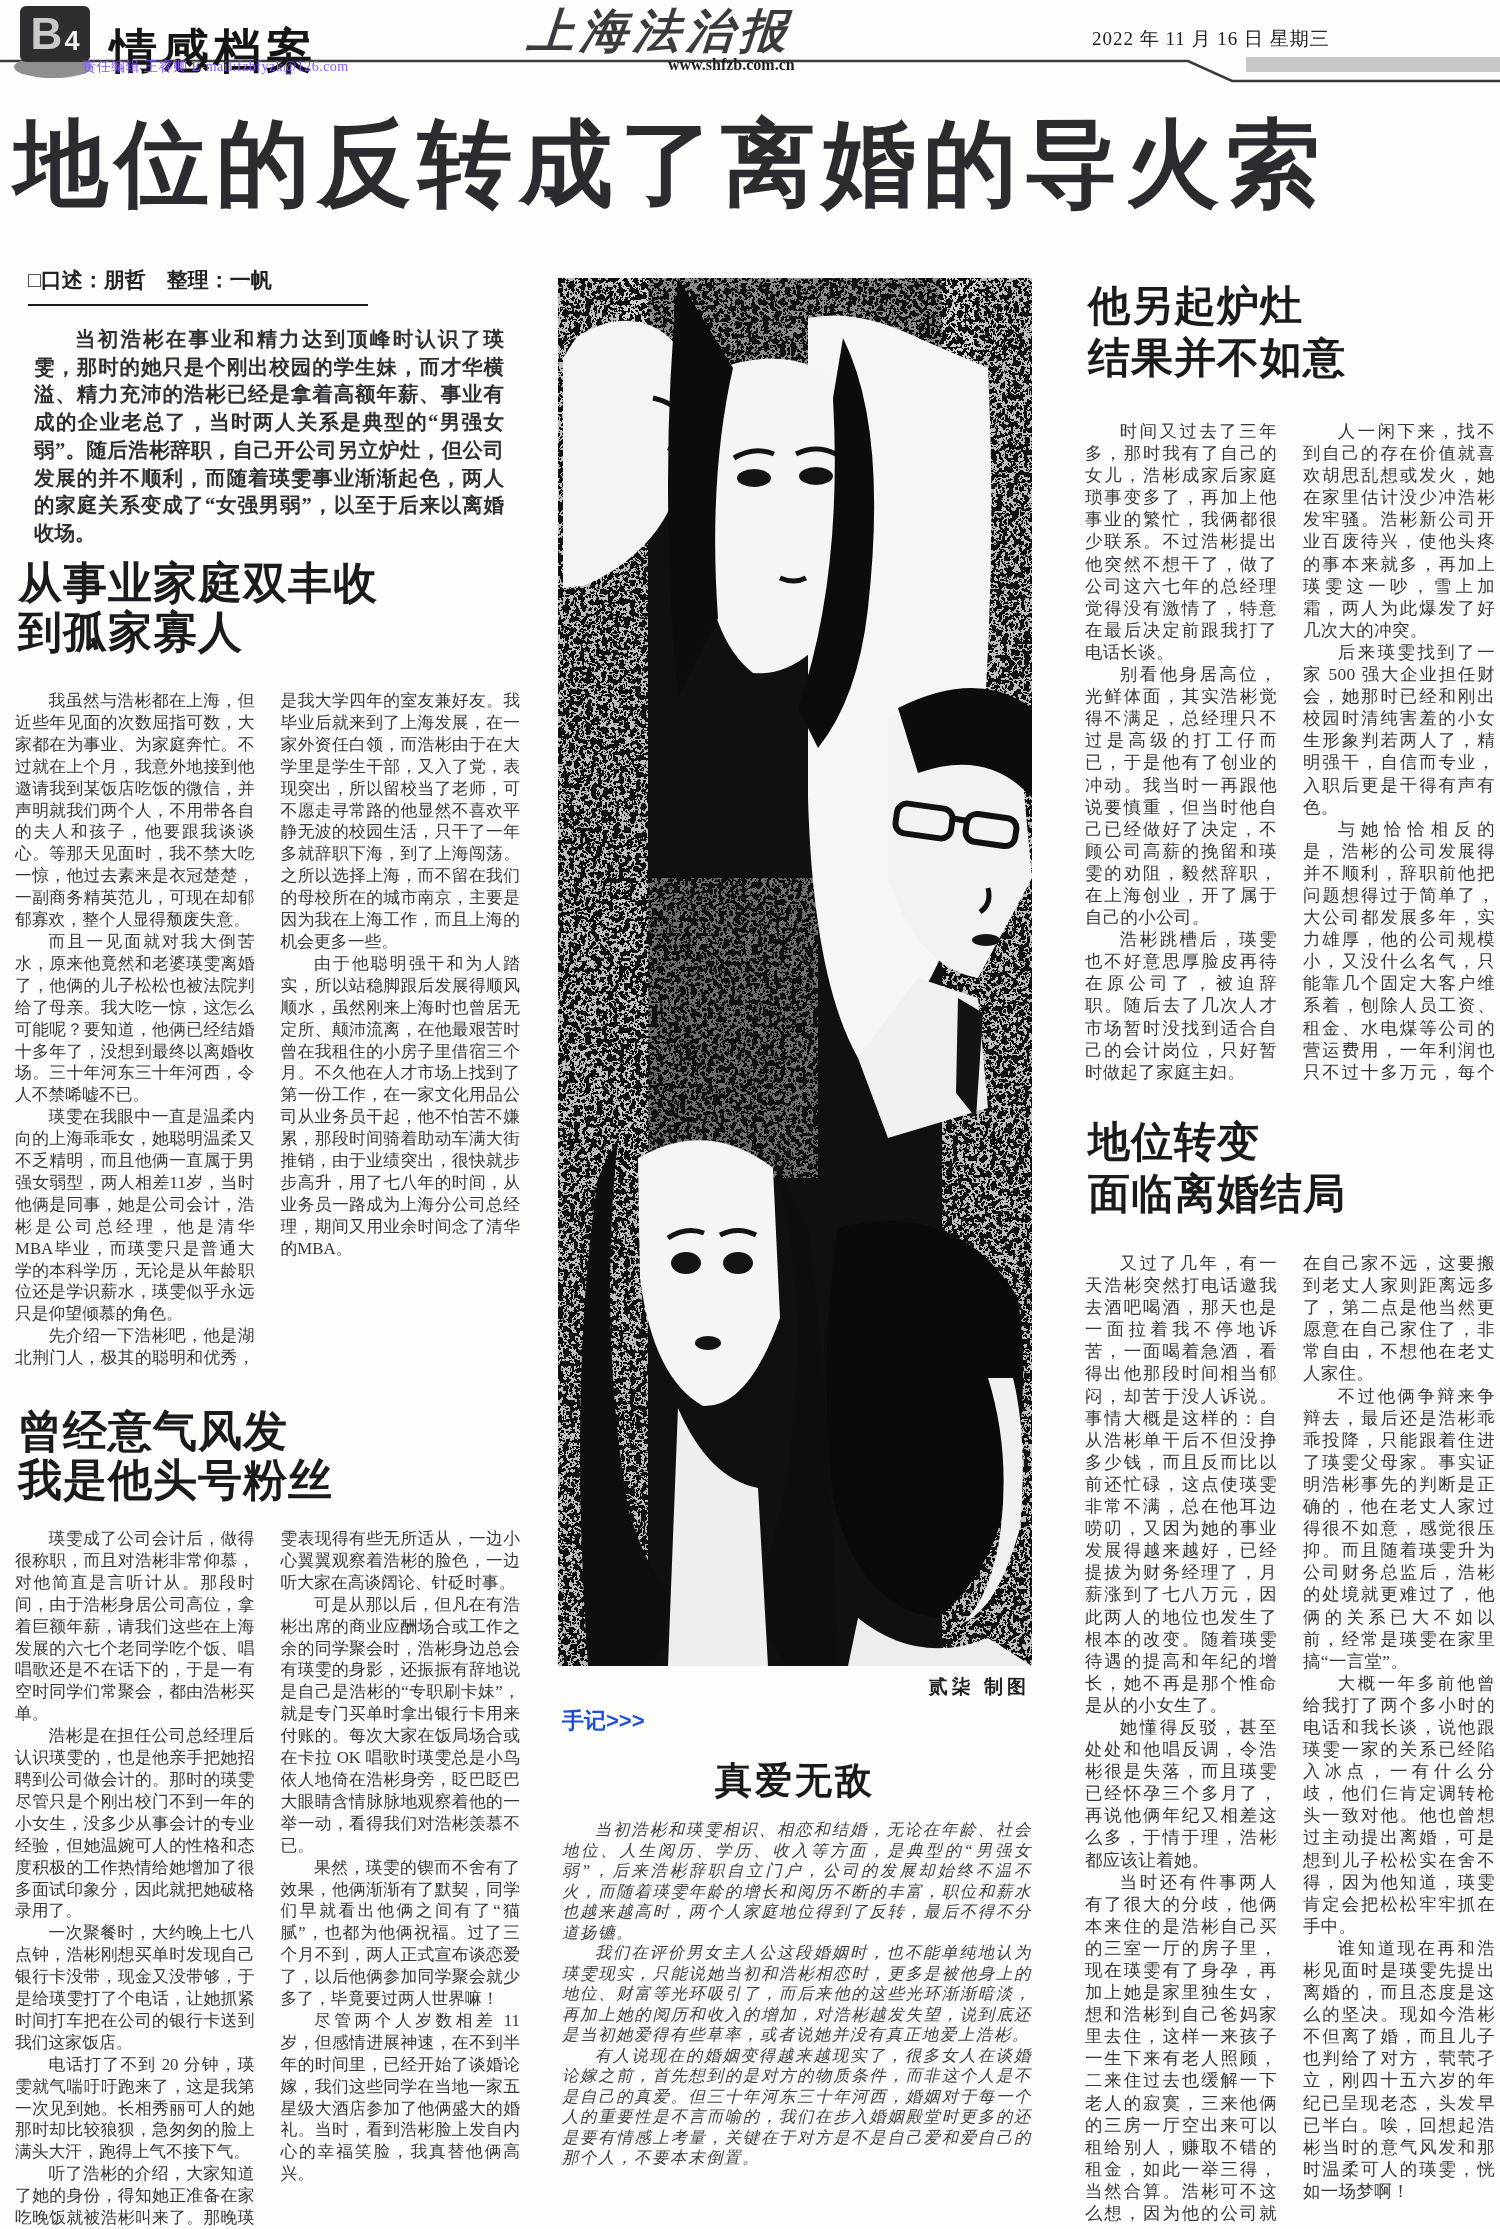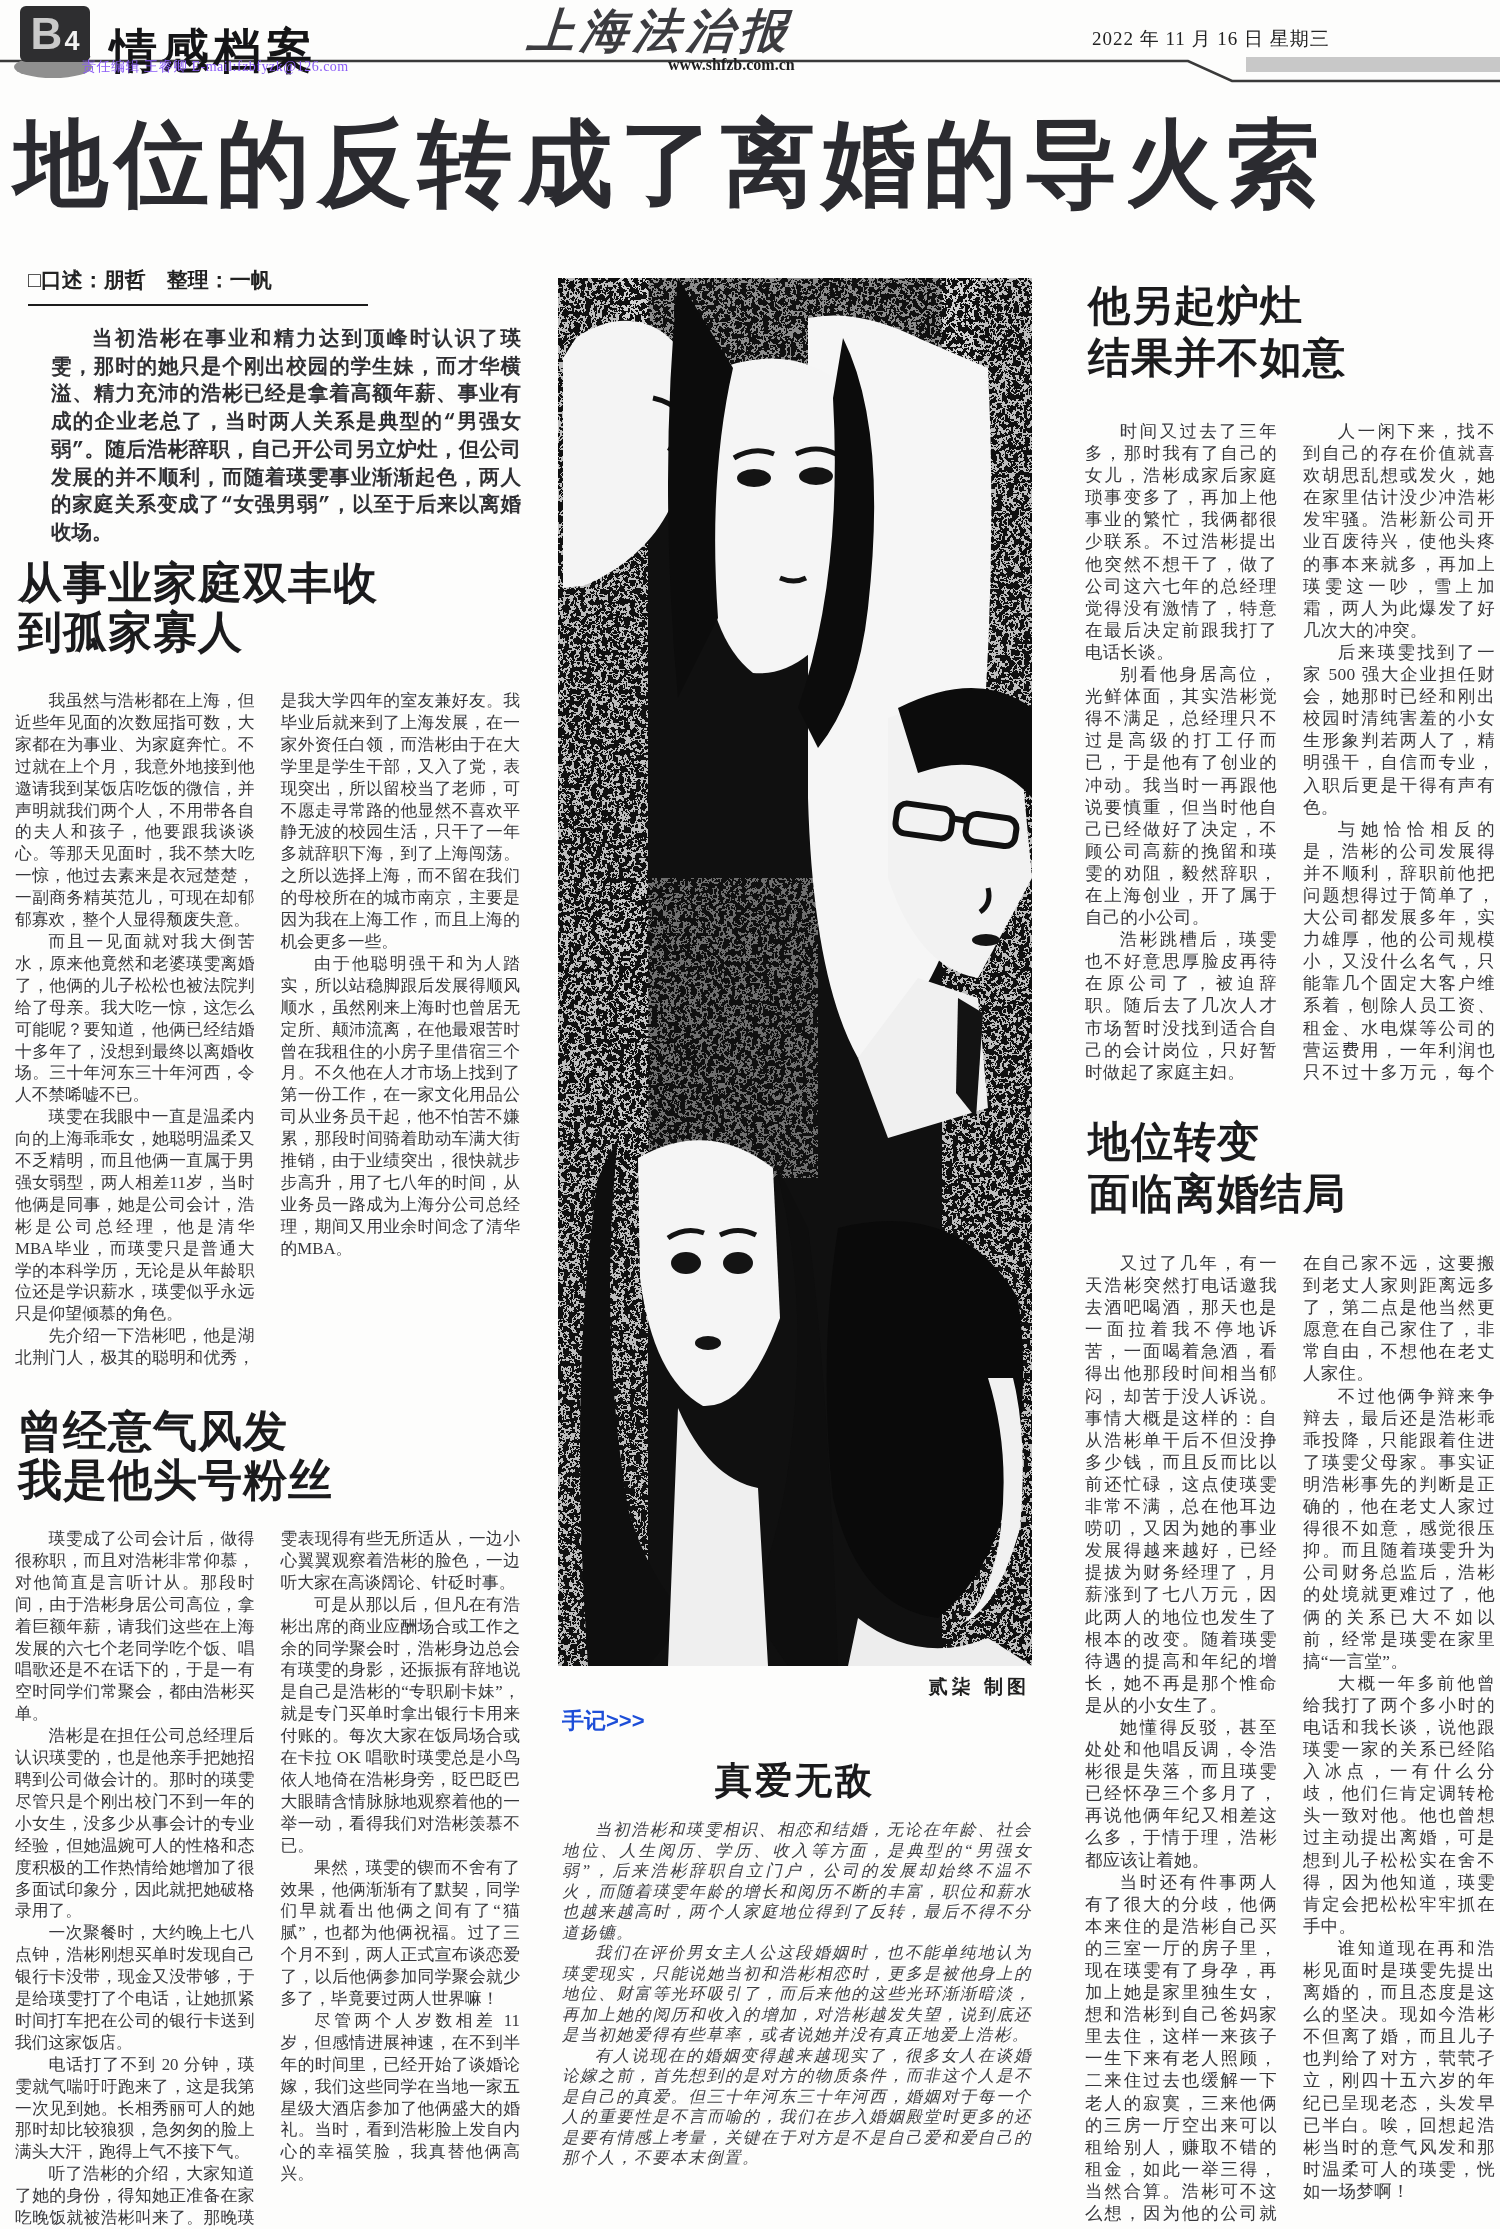--- a/index.html
+++ b/index.html
@@ -19,21 +19,21 @@
          font-weight:900;font-style:italic;font-size:47px;letter-spacing:6px;color:#3c3c40;transform:skewX(-4deg);}
   .website{left:668px;top:56px;font-size:16px;font-weight:700;color:#1d1d1d;}
   .date{left:1092px;top:26px;font-size:19px;color:#222;letter-spacing:1px;}
   .graybar{left:1246px;top:57px;width:254px;height:15px;background:#c8c8c8;}
   .headrule{left:0;top:0;width:1500px;height:100px;pointer-events:none;}
   
   .headline{left:14px;top:112px;width:1280px;font-family:"Liberation Sans","DejaVu Sans",sans-serif;
          font-weight:900;font-size:94px;letter-spacing:7px;color:#2b2b30;line-height:1.1;white-space:nowrap;}
   .byline{left:28px;top:266px;font-family:"Liberation Sans",sans-serif;font-weight:700;font-size:21px;color:#222;}
   .byline-rule{left:28px;top:304px;width:340px;height:2px;background:#1c1c1c;}
-  .intro{left:51px;top:326px;width:470px;font-family:Liberation Mono, monospace;font-weight:600;
+  .intro{left:34px;top:326px;width:470px;font-family:Liberation Serif, serif;font-weight:600;
          font-size:20.5px;line-height:27.7px;text-align:justify;color:#303034;text-indent:2em;}
   
   .sec-h{font-family:"Liberation Sans","DejaVu Sans",sans-serif;font-weight:900;color:#1b1b1d;
          font-size:44px;line-height:49px;letter-spacing:1px;}
   
   .band{column-gap:26px;column-fill:auto;text-align:justify;overflow:hidden;margin-top:24px;}
   .band2c{column-count:2;}
   .band p{margin:0;text-indent:2em;}
   .left-band{width:505px;font-size:16.8px;line-height:21.9px;color:#37373b;}
   .right-band{width:410px;font-size:17.4px;line-height:22.1px;letter-spacing:.4px;color:#37373b;}

